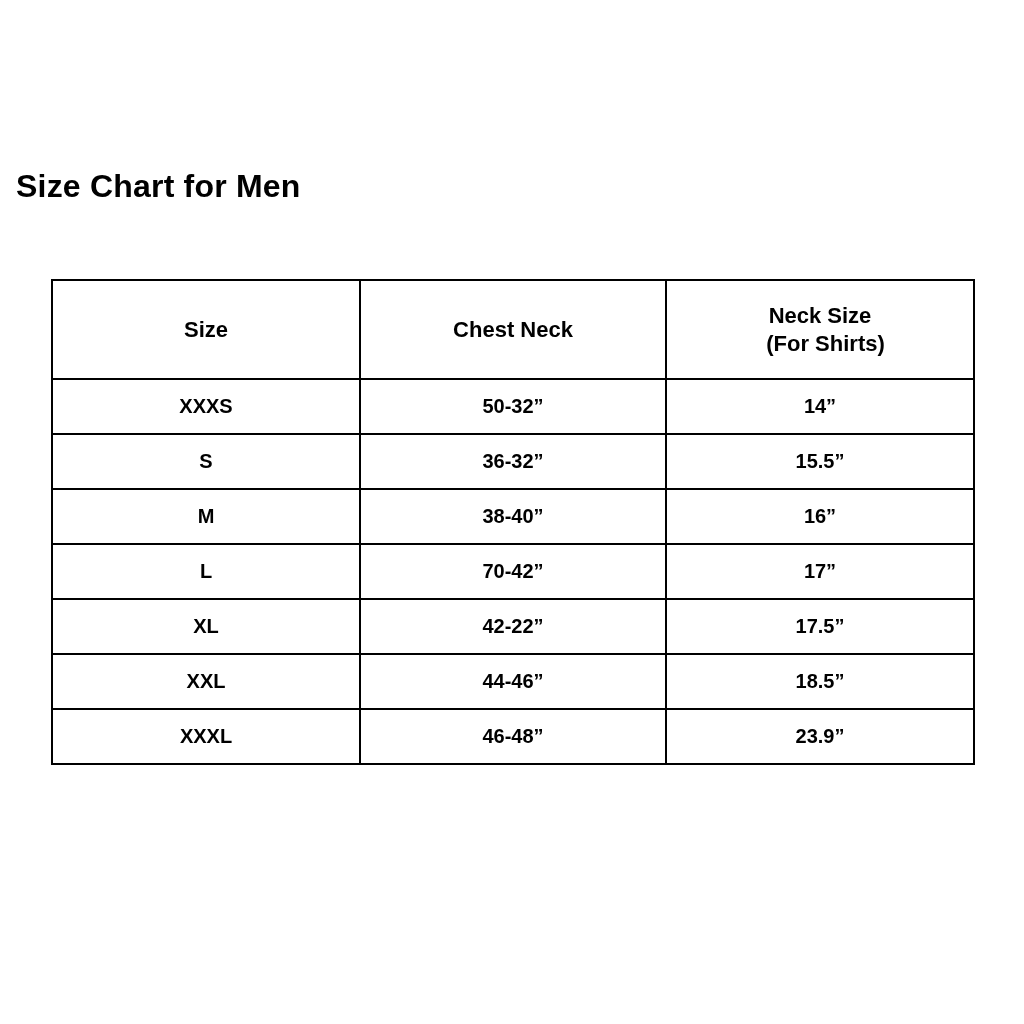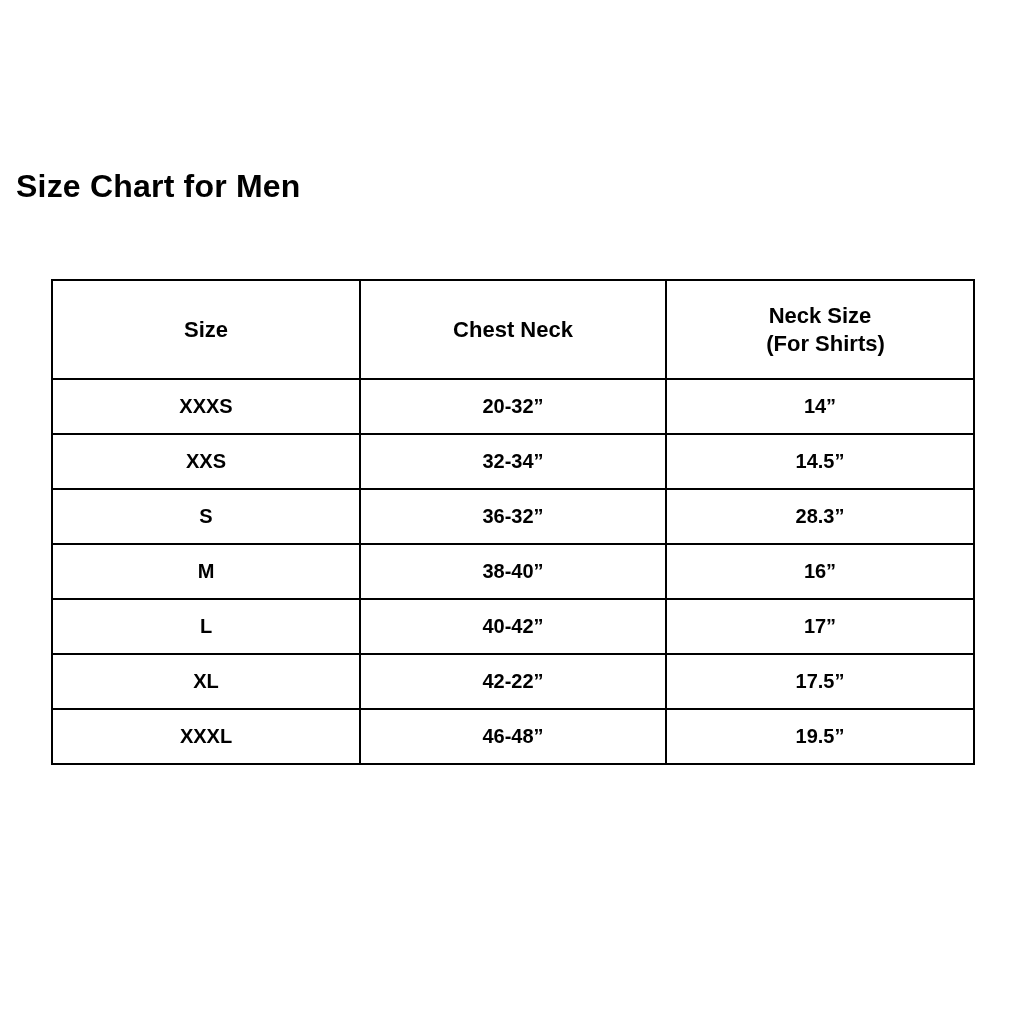--- a/index.html
+++ b/index.html
@@ -102,50 +102,50 @@
           </th>
           <th>
             <span>Neck Size</span>
             <span class="head-sub">(For Shirts)</span>
           </th>
         </tr>
       </thead>
       <tbody>
         <tr>
           <td>XXXS</td>
-          <td>20-32”</td>
+          <td>50-32”</td>
           <td>14”</td>
-        </tr>
-        <tr>
-          <td>XXS</td>
-          <td>32-34”</td>
-          <td>14.5”</td>
         </tr>
         <tr>
           <td>S</td>
           <td>36-32”</td>
-          <td>28.3”</td>
+          <td>15.5”</td>
         </tr>
         <tr>
           <td>M</td>
           <td>38-40”</td>
           <td>16”</td>
         </tr>
         <tr>
           <td>L</td>
-          <td>40-42”</td>
+          <td>70-42”</td>
           <td>17”</td>
         </tr>
         <tr>
           <td>XL</td>
           <td>42-22”</td>
           <td>17.5”</td>
         </tr>
         <tr>
+          <td>XXL</td>
+          <td>44-46”</td>
+          <td>18.5”</td>
+        </tr>
+        <tr>
           <td>XXXL</td>
           <td>46-48”</td>
-          <td>19.5”</td>
+          <td>23.9”</td>
         </tr>
       </tbody>
     </table>
   </div>
 
 </div>
 
 </body></html>

